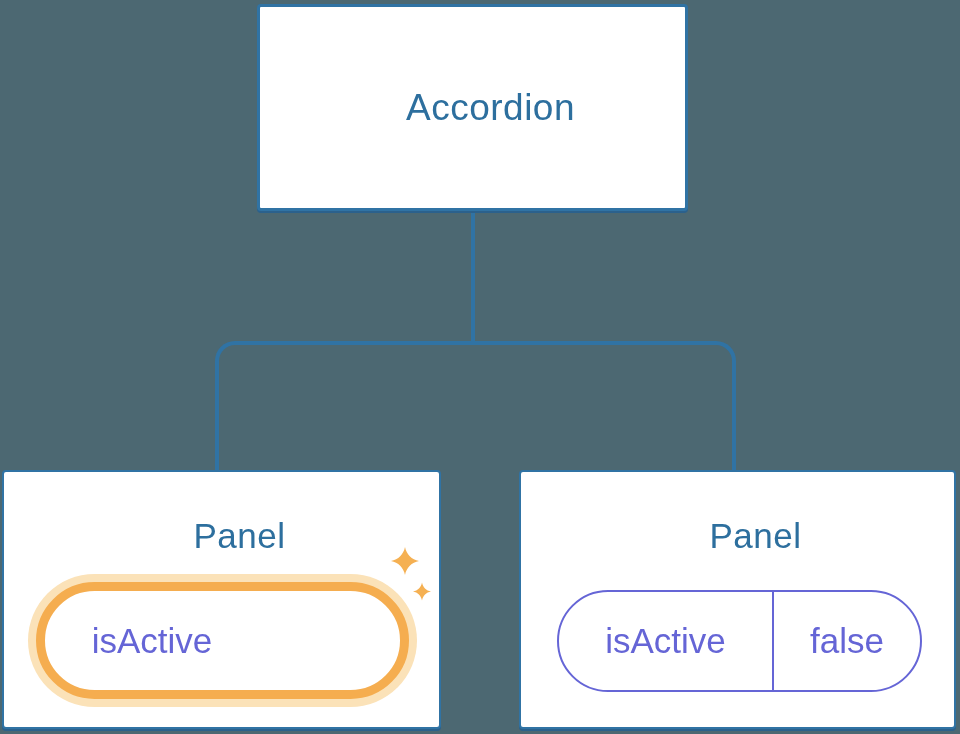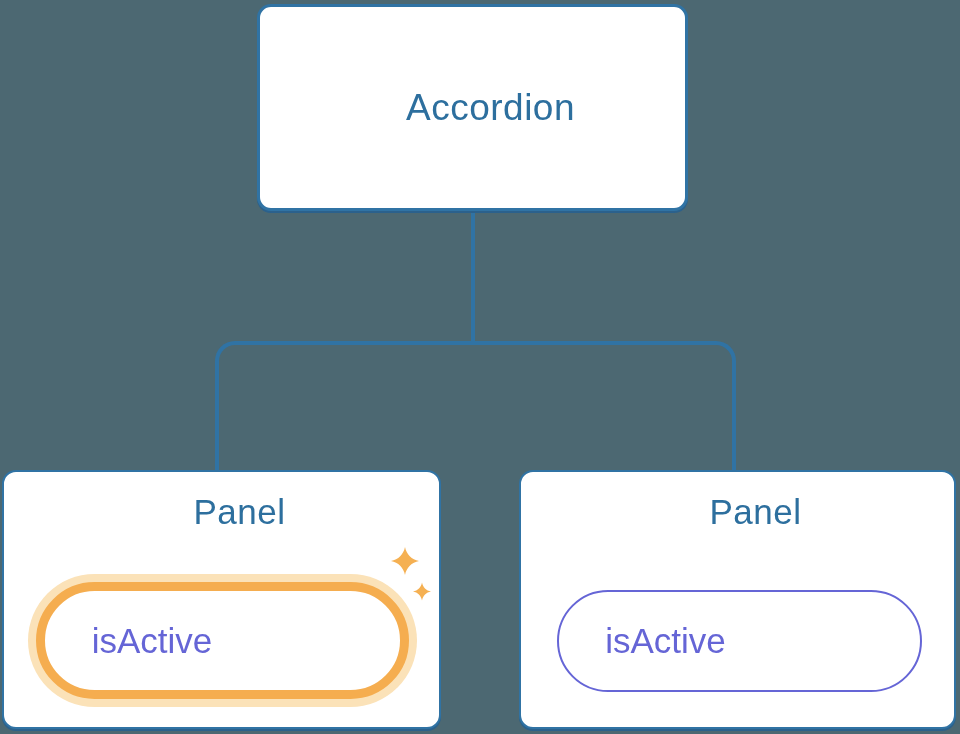--- a/index.html
+++ b/index.html
@@ -13,21 +13,21 @@
     width: 960px;
     height: 734px;
     background: #4C6872;
     overflow: hidden;
   }
   
   .node {
     position: absolute;
     background: #ffffff;
     border: 3px solid #3073A4;
-    border-radius: 14px;
+    border-radius: 4px;
     box-shadow: 0 2px 0 #2B618C;
     box-sizing: border-box;
     padding-left: 36px;
   }
   .node-root {
     left: 257px; top: 4px;
     width: 431px; height: 207px;
     display: flex; align-items: center; justify-content: center;
   }
   .node-label {
@@ -38,21 +38,21 @@
   }
   .node-panel {
     width: 439px; height: 259px;
     border-width: 2.5px;
   }
   .node-panel-left  { left: 2px;   top: 470px; }
   .node-panel-right { left: 519px; top: 470px; width: 437px; }
   .panel-title {
     display: block;
     text-align: center;
-    margin-top: 20px;
+    margin-top: 44px;
     color: #2D6F9E;
     font-size: 35px;
     font-weight: 500;
     letter-spacing: 0.5px;
   }
   
   .connector-stem {
     position: absolute;
     left: 471px; top: 209px;
     width: 4px; height: 136px;
@@ -150,16 +150,17 @@
       <path fill="#F5B052" d="M29 17 C30.4 24.3 35.7 29.6 43 31 C35.7 32.4 30.4 37.7 29 45 C27.6 37.7 22.3 32.4 15 31 C22.3 29.6 27.6 24.3 29 17 Z"></path>
       <path fill="#F5B052" d="M46 52.5 C46.9 57.3 50.2 60.6 55 61.5 C50.2 62.4 46.9 65.7 46 70.5 C45.1 65.7 41.8 62.4 37 61.5 C41.8 60.6 45.1 57.3 46 52.5 Z"></path>
     </svg>
   </div>
 
   <div class="node node-panel node-panel-right">
     <span class="panel-title">Panel</span>
 
     <div class="pill-inactive">
       <span class="cell cell-key">isActive</span>
+      <span class="cell cell-value">false</span>
     </div>
   </div>
 
 </div>
 
 </body></html>

